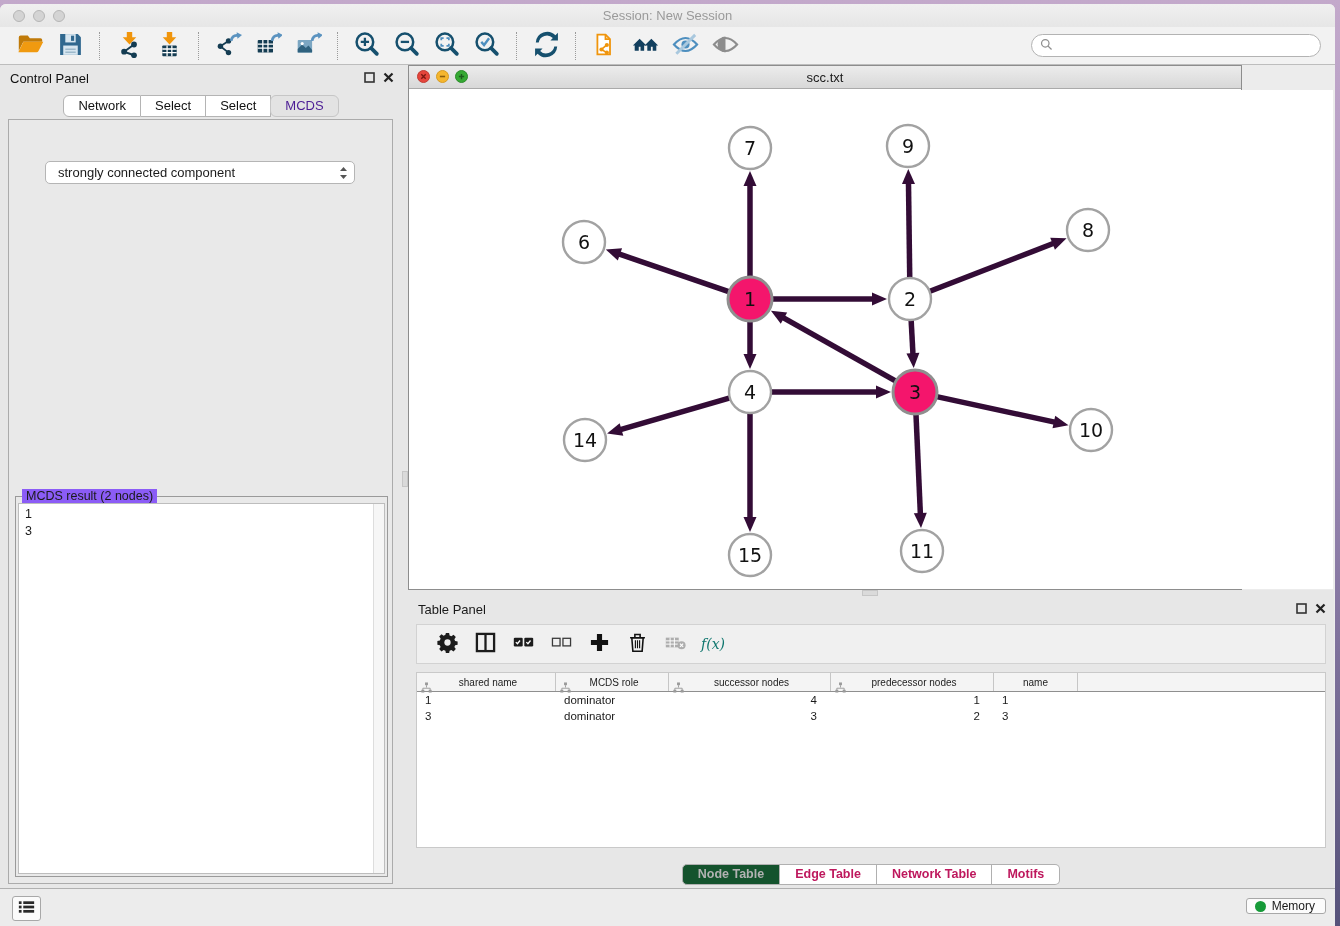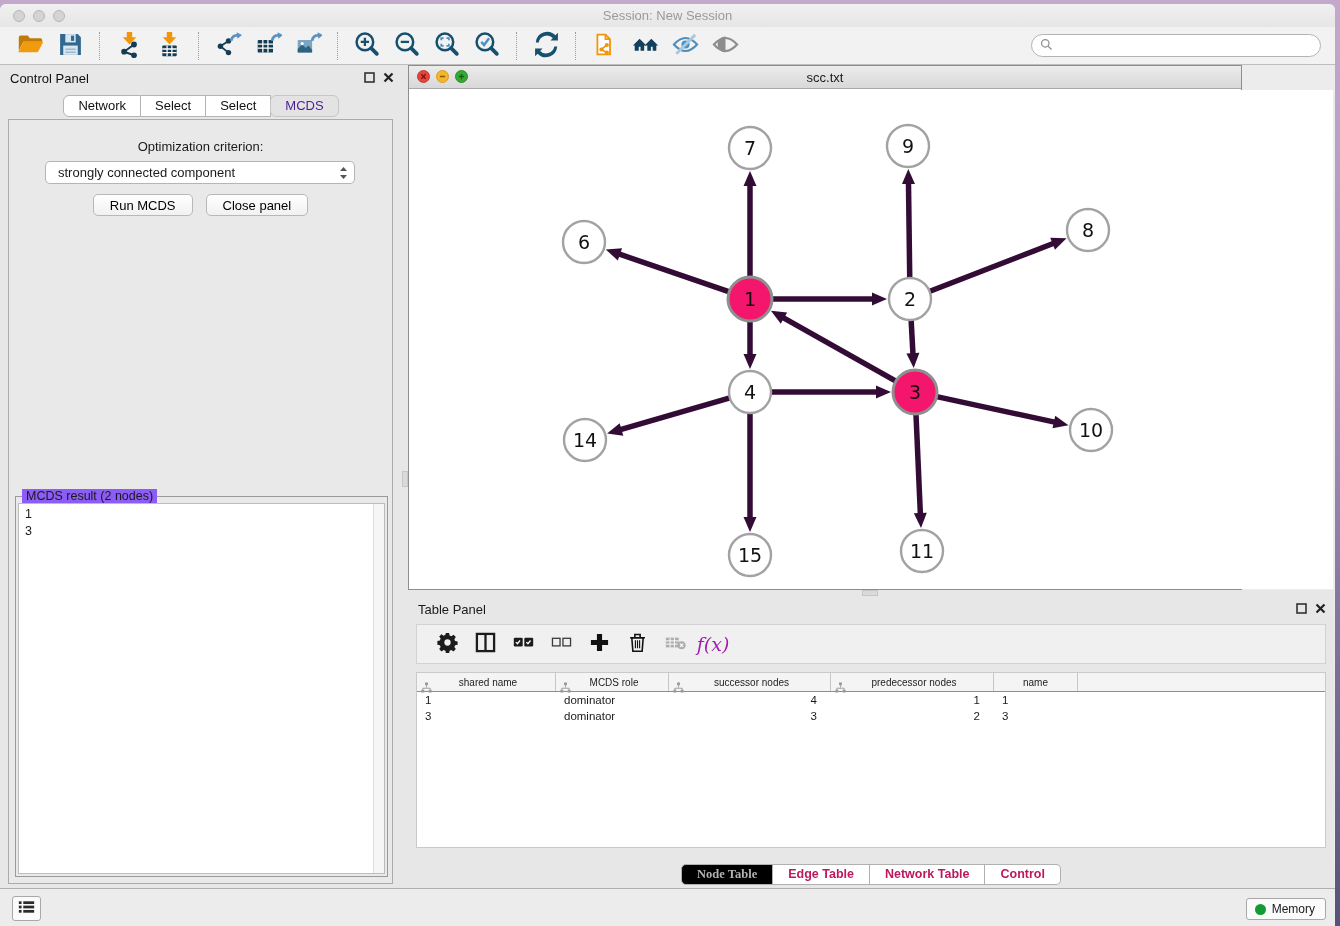--- a/index.html
+++ b/index.html
@@ -77,41 +77,41 @@
   .net-title{ position:absolute; width:100%; text-align:center; top:4px; font-size:13px; color:#1a1a1a; }
   .net-canvas{ position:absolute; left:0; top:24px; width:924px; height:499px; background:#fff; overflow:hidden; }
   
   .table-panel{ position:absolute; left:408px; top:592px; width:926px; height:292px; background:#e7e7e7; }
   .tp-title{ position:absolute; left:10px; top:6px; font-size:13px; }
   .tp-toolbar{ position:absolute; left:8px; top:28px; width:910px; height:40px;
     background:#f0f0f0; border:1px solid #d2d2d2; display:flex; align-items:center; padding-left:14px; gap:6px; }
   .tp-btn{ width:32px; height:30px; background:none; border:none; display:flex; align-items:center; justify-content:center; cursor:pointer; }
   .tp-btn svg{ width:21px; height:21px; }
   .tp-btn.disabled{ cursor:default; }
-  .fx-text{ font-family:"DejaVu Serif", serif; font-style:italic; font-size:19px; color:#a21caf; }
+  .fx-text{ font-family:"DejaVu Serif", serif; font-style:italic; font-size:14px; color:#0f766e; }
   .tp-table{ position:absolute; left:8px; top:76px; width:910px; height:176px; background:#fff; border:1px solid #c9c9c9; }
   .tp-header{ display:flex; height:19px; background:#f4f4f4; border-bottom:1px solid #8f8f8f; }
   .tp-hcell{ display:flex; align-items:center; justify-content:center; gap:4px; font-size:10px; color:#222;
     border-right:1px solid #c6c6c6; position:relative; padding:0 2px; cursor:pointer; }
   .tp-hcell svg{ width:11px; height:11px; position:absolute; left:4px; }
   .tp-row{ display:flex; height:16px; }
   .tp-cell{ font-size:11.5px; line-height:16px; padding:0 8px; overflow:hidden; white-space:nowrap; }
   .tp-cell.right{ text-align:right; padding-right:14px; }
   .tp-tabs{ position:absolute; left:0; top:268px; width:100%; display:flex; justify-content:center; }
   .tp-tab{ height:21px; padding:0 15px; font-size:12.5px; font-weight:600; line-height:19px; background:#fff;
     border:1px solid #b0b0b0; border-left:none; color:#be185d; cursor:pointer; }
   .tp-tab:first-child{ border-left:1px solid #b0b0b0; border-radius:5px 0 0 5px; }
   .tp-tab:last-child{ border-radius:0 5px 5px 0; }
-  .tp-tab.selected{ background:#000000; color:#b2b2b2;font-family:Liberation Serif, serif; }
+  .tp-tab.selected{ background:#14532d; color:#b2b2b2; }
   
   .statusbar{ position:absolute; left:0; bottom:0; width:100%; height:38px; background:#ececec; border-top:1px solid #b0b0b0; }
   .sb-left-btn{ position:absolute; left:12px; top:7px; width:29px; height:25px; background:#fbfbfb;
     border:1px solid #a8a8a8; border-radius:3px; display:flex; align-items:center; justify-content:center; cursor:pointer; }
   .sb-left-btn svg{ width:17px; height:14px; }
-  .memory-btn{ position:absolute; right:9px; top:9px; height:22px; padding:0 10px 0 8px; background:#fbfbfb;
+  .memory-btn{ position:absolute; right:9px; top:9px; height:16px; padding:0 10px 0 8px; background:#fbfbfb;
     border:1px solid #a8a8a8; border-radius:3px; display:flex; align-items:center; gap:6px; font-size:12px; cursor:pointer; }
   .mem-dot{ width:11px; height:11px; border-radius:50%; background:#169a38; }
 </style>
 </head>
 <body>
 
 <div class="window">
 
   <div class="titlebar">
     <div class="lights">
@@ -286,31 +286,26 @@
             <path d="M1.5 1.5 9.5 9.5M9.5 1.5 1.5 9.5" stroke="#222" stroke-width="2.2"></path>
           </svg></span>
     </div>
     <div class="cp-tabs" id="cp-tabs">
         <div class="cp-tab">Network</div>
         <div class="cp-tab">Select</div>
         <div class="cp-tab">Select</div>
         <div class="cp-tab selected">MCDS</div>
       </div>
     <div class="cp-content">
-      <div class="opt-label">Optimization criterion:</div>
       <div class="opt-select">
         <span class="val">strongly connected component</span>
         <svg viewBox="0 0 9 14">
           <path d="M4.5 1 8 5H1z" fill="#555"></path>
             <path d="M4.5 13 1 9h7z" fill="#555"></path>
         </svg>
-      </div>
-      <div class="cp-buttons">
-        <button class="btn">Run MCDS</button>
-        <button class="btn">Close panel</button>
       </div>
       <div class="result-group">
         <div class="result-legend">MCDS result (2 nodes)</div>
         <div class="result-box">
           <div id="result-lines">
               <div>1</div>
               <div>3</div>
             </div>
           <div class="result-scroll"></div>
         </div>
@@ -584,21 +579,21 @@
             <div class="tp-cell right" style="width: 162px; flex: 0 0 auto;">3</div>
             <div class="tp-cell right" style="width: 163px; flex: 0 0 auto;">2</div>
             <div class="tp-cell" style="width: 84px; flex: 0 0 auto;">3</div>
           </div>
         </div>
     </div>
     <div class="tp-tabs" id="tp-tabs">
         <div class="tp-tab selected">Node Table</div>
         <div class="tp-tab">Edge Table</div>
         <div class="tp-tab">Network Table</div>
-        <div class="tp-tab">Control</div>
+        <div class="tp-tab">Motifs</div>
       </div>
   </div>
 
   <div class="statusbar">
     <div class="sb-left-btn">
       <span class="js-list-icon"><svg viewBox="0 0 20 16">
             <g fill="#2a2a2a">
               <rect x="1" y="1.3" width="3.2" height="3.2"></rect>
               <rect x="1" y="6.4" width="3.2" height="3.2"></rect>
               <rect x="1" y="11.5" width="3.2" height="3.2"></rect>

